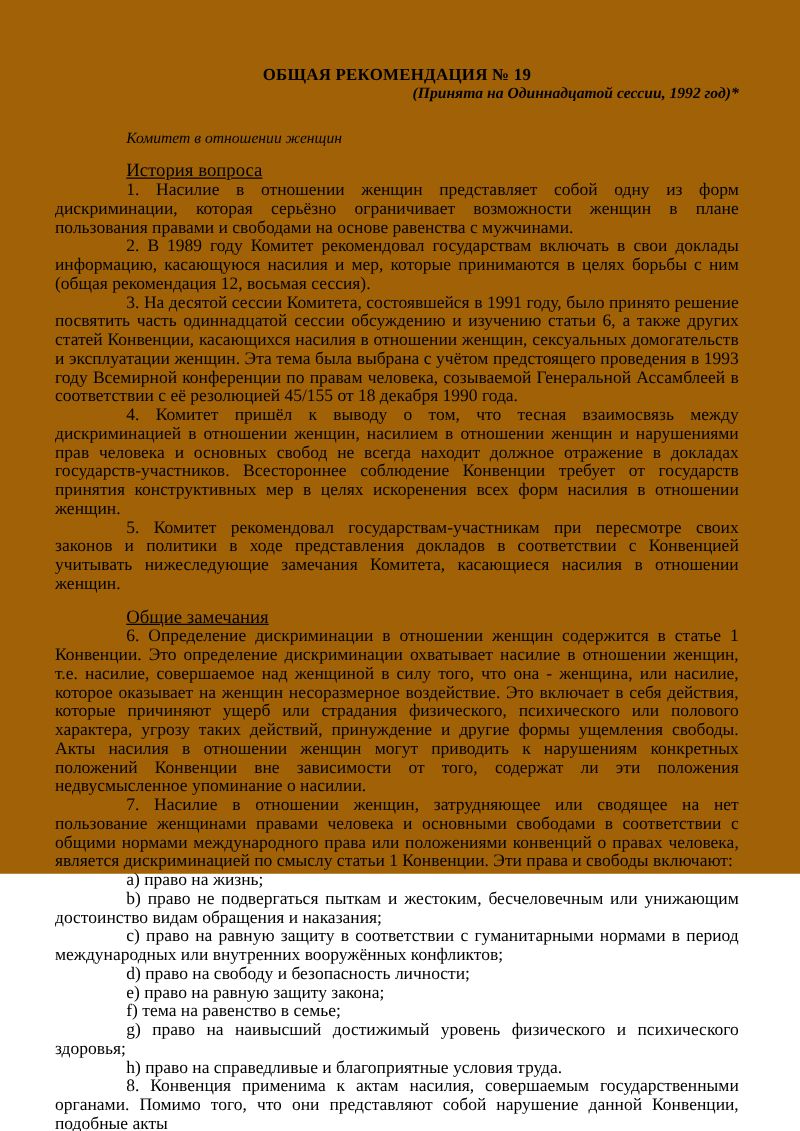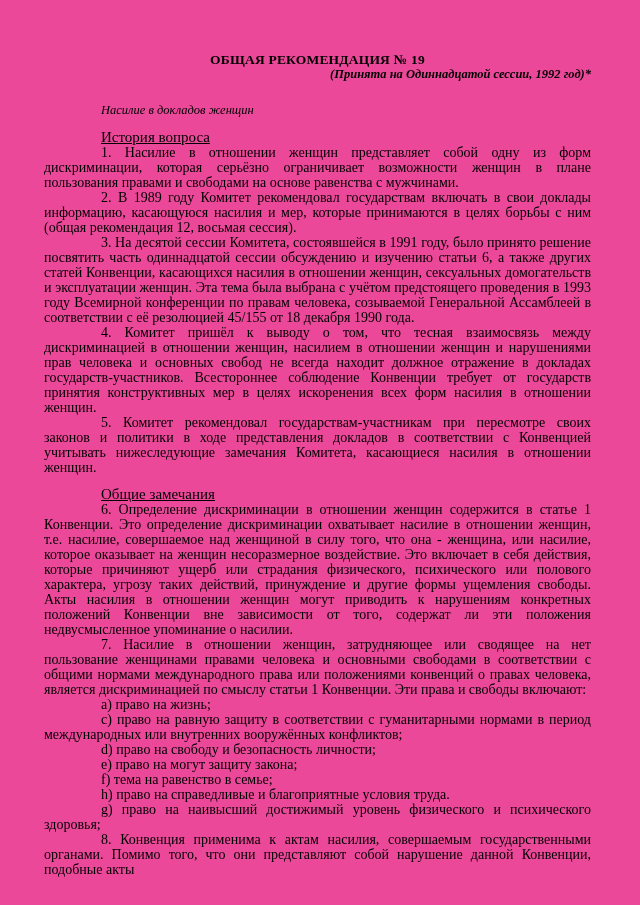--- a/index.html
+++ b/index.html
@@ -6,22 +6,22 @@
   html, body { background: #ffffff; }
   body {
     width: 640px;
     height: 905px;
     font-family: "Liberation Serif", "DejaVu Serif", serif;
     color: #000000;
     overflow: hidden;
   }
   .page {
     width: 640px;
-    height: 905px;
-    background: #ec4899;
+    height: 699px;
+    background: #a16207;
     padding: 52px 49px 0 44px;
   }
   .doc-title {
     text-align: center;
     font-weight: bold;
     font-size: 13.5px;
     line-height: 15px;
     letter-spacing: 0.2px;
   }
   .doc-subtitle {
@@ -53,38 +53,39 @@
   }
 </style>
 </head>
 <body>
 
 <div class="page">
 
   <div class="doc-title">ОБЩАЯ РЕКОМЕНДАЦИЯ № 19</div>
   <div class="doc-subtitle">(Принята на Одиннадцатой сессии, 1992 год)*</div>
 
-  <div class="doc-topic">Насилие в докладов женщин</div>
+  <div class="doc-topic">Комитет в отношении женщин</div>
 
   <div class="section-heading">
     <span>История вопроса</span>
   </div>
   <div class="para">1. Насилие в отношении женщин представляет собой одну из форм дискриминации, которая серьёзно ограничивает возможности женщин в плане пользования правами и свободами на основе равенства с мужчинами.</div>
   <div class="para">2. В 1989 году Комитет рекомендовал государствам включать в свои доклады информацию, касающуюся насилия и мер, которые принимаются в целях борьбы с ним (общая рекомендация 12, восьмая сессия).</div>
   <div class="para">3. На десятой сессии Комитета, состоявшейся в 1991 году, было принято решение посвятить часть одиннадцатой сессии обсуждению и изучению статьи 6, а также других статей Конвенции, касающихся насилия в отношении женщин, сексуальных домогательств и эксплуатации женщин. Эта тема была выбрана с учётом предстоящего проведения в 1993 году Всемирной конференции по правам человека, созываемой Генеральной Ассамблеей в соответствии с её резолюцией 45/155 от 18 декабря 1990 года.</div>
   <div class="para">4. Комитет пришёл к выводу о том, что тесная взаимосвязь между дискриминацией в отношении женщин, насилием в отношении женщин и нарушениями прав человека и основных свобод не всегда находит должное отражение в докладах государств-участников. Всестороннее соблюдение Конвенции требует от государств принятия конструктивных мер в целях искоренения всех форм насилия в отношении женщин.</div>
   <div class="para">5. Комитет рекомендовал государствам-участникам при пересмотре своих законов и политики в ходе представления докладов в соответствии с Конвенцией учитывать нижеследующие замечания Комитета, касающиеся насилия в отношении женщин.</div>
 
   <div class="section-heading">
     <span>Общие замечания</span>
   </div>
   <div class="para">6. Определение дискриминации в отношении женщин содержится в статье 1 Конвенции. Это определение дискриминации охватывает насилие в отношении женщин, т.е. насилие, совершаемое над женщиной в силу того, что она - женщина, или насилие, которое оказывает на женщин несоразмерное воздействие. Это включает в себя действия, которые причиняют ущерб или страдания физического, психического или полового характера, угрозу таких действий, принуждение и другие формы ущемления свободы. Акты насилия в отношении женщин могут приводить к нарушениям конкретных положений Конвенции вне зависимости от того, содержат ли эти положения недвусмысленное упоминание о насилии.</div>
   <div class="para">7. Насилие в отношении женщин, затрудняющее или сводящее на нет пользование женщинами правами человека и основными свободами в соответствии с общими нормами международного права или положениями конвенций о правах человека, является дискриминацией по смыслу статьи 1 Конвенции. Эти права и свободы включают:</div>
   <div class="para">a) право на жизнь;</div>
+  <div class="para">b) право не подвергаться пыткам и жестоким, бесчеловечным или унижающим достоинство видам обращения и наказания;</div>
   <div class="para">c) право на равную защиту в соответствии с гуманитарными нормами в период международных или внутренних вооружённых конфликтов;</div>
   <div class="para">d) право на свободу и безопасность личности;</div>
-  <div class="para">e) право на могут защиту закона;</div>
+  <div class="para">e) право на равную защиту закона;</div>
   <div class="para">f) тема на равенство в семье;</div>
+  <div class="para">g) право на наивысший достижимый уровень физического и психического здоровья;</div>
   <div class="para">h) право на справедливые и благоприятные условия труда.</div>
-  <div class="para">g) право на наивысший достижимый уровень физического и психического здоровья;</div>
   <div class="para">8. Конвенция применима к актам насилия, совершаемым государственными органами. Помимо того, что они представляют собой нарушение данной Конвенции, подобные акты</div>
 
 </div>
 
 </body></html>

